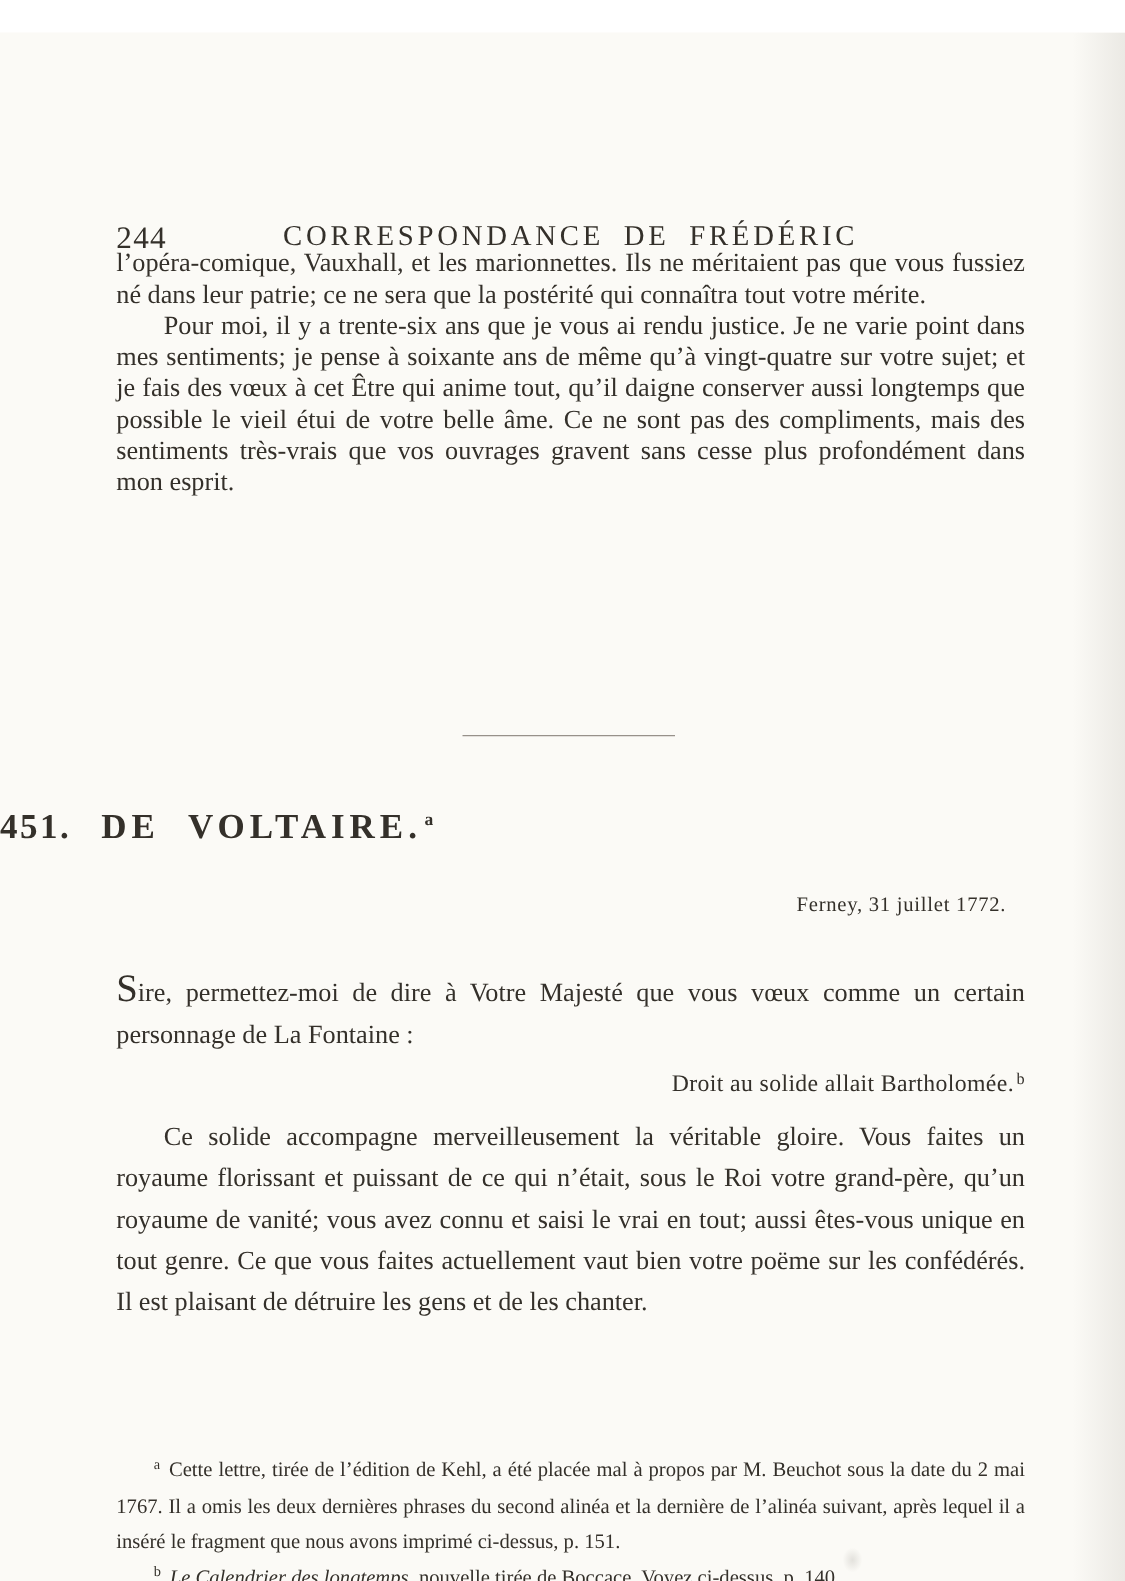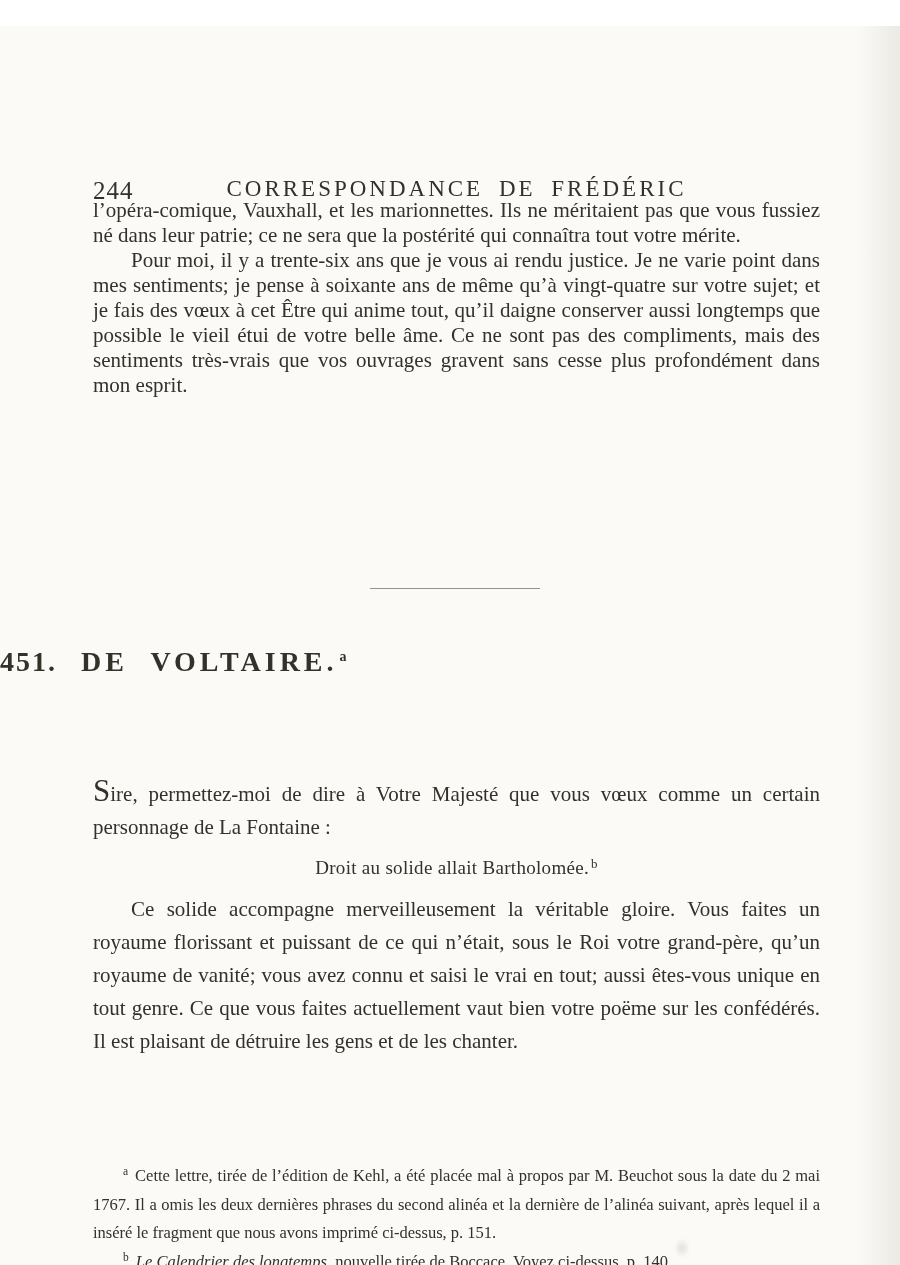--- a/index.html
+++ b/index.html
@@ -101,21 +101,21 @@
     font-size: 21px;
     line-height: 33px;
     text-align: justify;
   }
   .initial {
     font-size: 31px;
     line-height: 0;
   }
   .verse {
     margin: 9px 0 10px;
-    text-align: center;
+    text-align: right;
     font-size: 19px;
     line-height: 30px;
     letter-spacing: 0.3px;
   }
   .verse .note-ref { font-size: 13px; vertical-align: 6px; }
 
   .footnotes {
     position: absolute;
     top: 1110px; left: 93px;
     width: 727px;
@@ -152,20 +152,21 @@
 
   <section class="prev-letter">
     <p class="para">l’opéra-comique, Vauxhall, et les marionnettes. Ils ne méritaient pas que vous fussiez né dans leur patrie; ce ne sera que la postérité qui connaîtra tout votre mérite.</p>
     <p class="para indent">Pour moi, il y a trente-six ans que je vous ai rendu justice. Je ne varie point dans mes sentiments; je pense à soixante ans de même qu’à vingt-quatre sur votre sujet; et je fais des vœux à cet Être qui anime tout, qu’il daigne conserver aussi longtemps que possible le vieil étui de votre belle âme. Ce ne sont pas des compliments, mais des sentiments très-vrais que vos ouvrages gravent sans cesse plus profondément dans mon esprit.</p>
   </section>
 
   <div class="divider"></div>
 
   <h2 class="letter-heading"><span class="heading-number">451.</span><span class="heading-title">DE VOLTAIRE.</span><sup class="note-ref">a</sup></h2>
 
+  <p class="dateline">Ferney, 31 juillet 1772.</p>
 
   <section class="letter-body">
     <p class="para"><span class="initial">S</span><span>ire, permettez-moi de dire à Votre Majesté que vous vœux comme un certain personnage de La Fontaine :</span></p>
     <p class="verse"><span>Droit au solide allait Bartholomée.</span><sup class="note-ref">b</sup></p>
     <p class="para indent">Ce solide accompagne merveilleusement la véritable gloire. Vous faites un royaume florissant et puissant de ce qui n’était, sous le Roi votre grand-père, qu’un royaume de vanité; vous avez connu et saisi le vrai en tout; aussi êtes-vous unique en tout genre. Ce que vous faites actuellement vaut bien votre poëme sur les confédérés. Il est plaisant de détruire les gens et de les chanter.</p>
   </section>
 
   <footer class="footnotes">
     <p class="footnote"><sup class="fn-ref">a</sup><span>Cette lettre, tirée de l’édition de Kehl, a été placée mal à propos par M. Beuchot sous la date du 2 mai 1767. Il a omis les deux dernières phrases du second alinéa et la dernière de l’alinéa suivant, après lequel il a inséré le fragment que nous avons imprimé ci-dessus, p. 151.</span></p>
     <p class="footnote"><sup class="fn-ref">b</sup><span class="fn-title">Le Calendrier des longtemps,</span><span> nouvelle tirée de Boccace.  Voyez ci-dessus, p. 140.</span></p>

